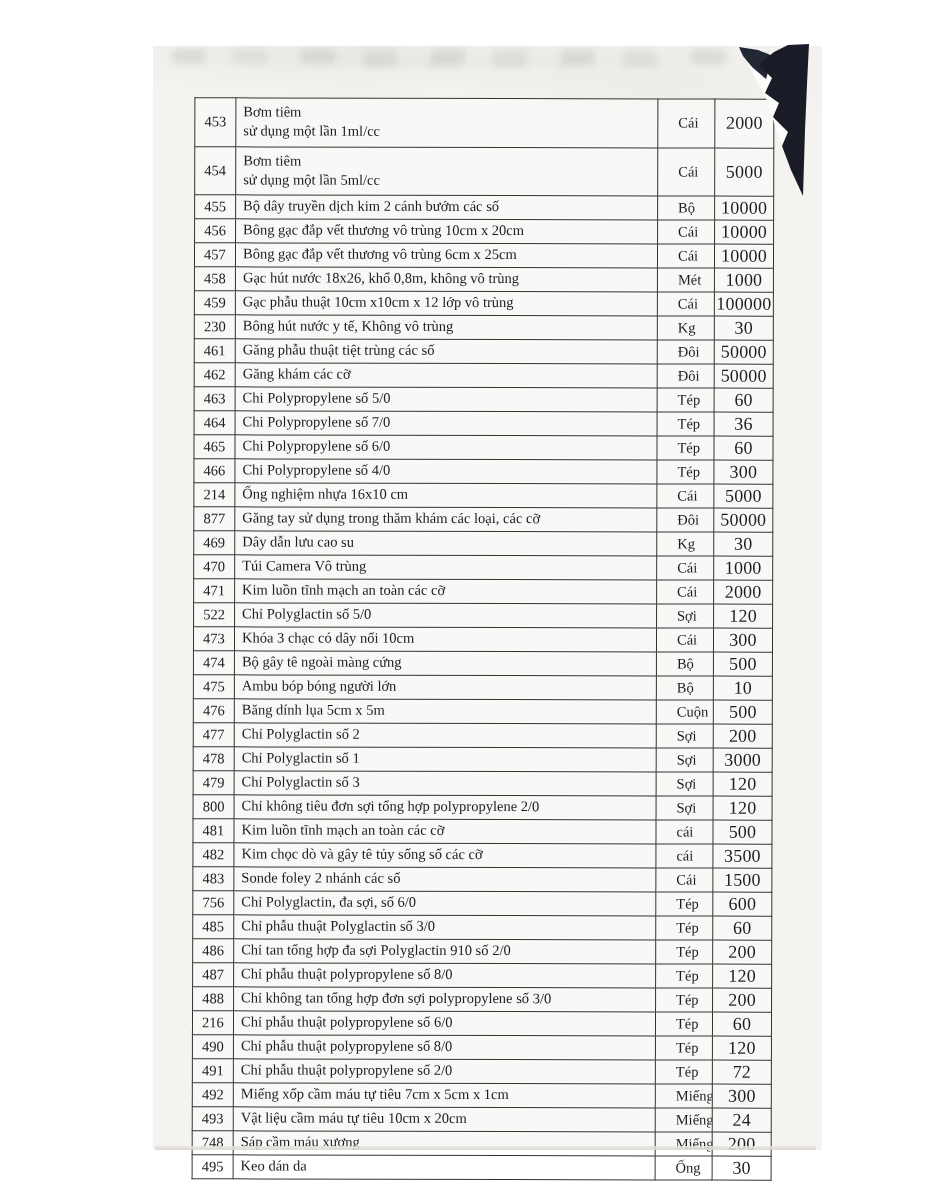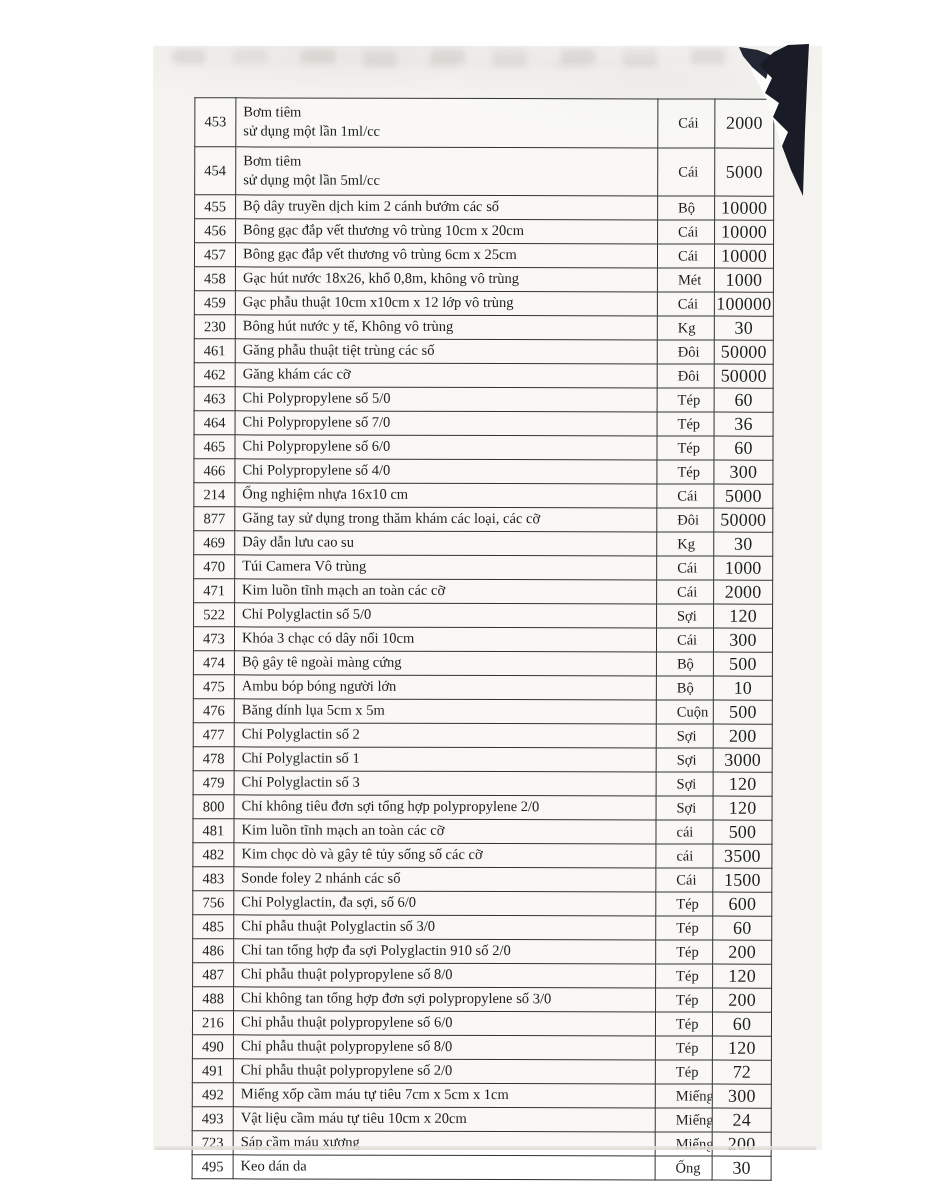--- a/index.html
+++ b/index.html
@@ -358,21 +358,21 @@
   </tr>
 
   <tr>
     <td class="no">493</td>
     <td class="desc">Vật liệu cầm máu tự tiêu 10cm x 20cm</td>
     <td class="unit">Miếng</td>
     <td class="qty">24</td>
   </tr>
 
   <tr>
-    <td class="no">723</td>
+    <td class="no">748</td>
     <td class="desc">Sáp cầm máu xương</td>
     <td class="unit">Miếng</td>
     <td class="qty">200</td>
   </tr>
 
   <tr>
     <td class="no">495</td>
     <td class="desc">Keo dán da</td>
     <td class="unit">Ống</td>
     <td class="qty">30</td>

